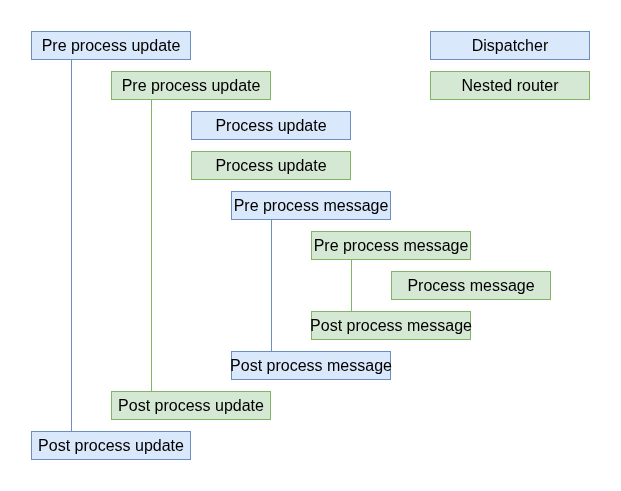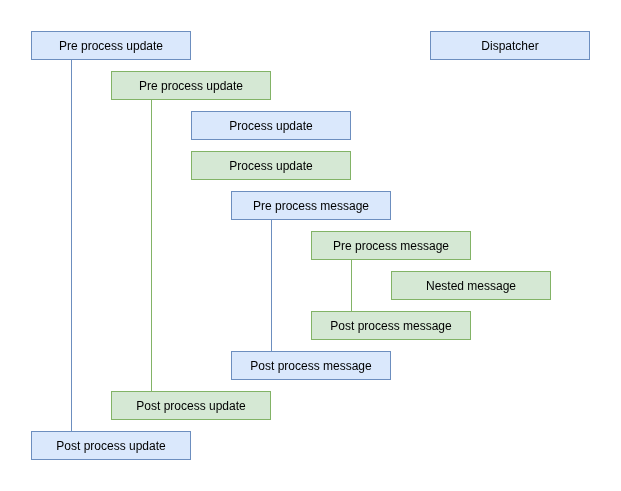--- a/index.html
+++ b/index.html
@@ -22,21 +22,21 @@
     height: 491px;
   }
   .node {
     position: absolute;
     box-sizing: border-box;
     width: 160px;
     height: 29px;
     display: flex;
     align-items: center;
     justify-content: center;
-    font-size: 12px;
+    font-size: 16px;
     line-height: 1;
     color: #000000;
     text-align: center;
     white-space: nowrap;
   }
   .node.blue {
     background: var(--blue-fill, #dae8fc);
     border: 1px solid var(--blue-stroke, #6c8ebf);
   }
   .node.green {
@@ -56,23 +56,24 @@
 <div class="canvas">
 
   <div class="connector blue" style="left: 71px; top: 60px; height: 371px;"></div>
   <div class="connector green" style="left: 151px; top: 100px; height: 291px;"></div>
   <div class="connector blue" style="left: 271px; top: 220px; height: 131px;"></div>
   <div class="connector green" style="left: 351px; top: 260px; height: 51px;"></div>
 
   <div class="node blue" style="left: 31px; top: 31px;">Pre process update</div>
   <div class="node blue" style="left: 430px; top: 31px; text-align: right;">Dispatcher</div>
   <div class="node green" style="left: 111px; top: 71px;">Pre process update</div>
+  <div class="node green" style="left: 430px; top: 71px;">Nested router</div>
   <div class="node blue" style="left: 191px; top: 111px;">Process update</div>
   <div class="node green" style="left: 191px; top: 151px;">Process update</div>
   <div class="node blue" style="left: 231px; top: 191px;">Pre process message</div>
   <div class="node green" style="left: 311px; top: 231px;">Pre process message</div>
-  <div class="node green" style="left: 391px; top: 271px;">Nested message</div>
+  <div class="node green" style="left: 391px; top: 271px;">Process message</div>
   <div class="node green" style="left: 311px; top: 311px;">Post process message</div>
   <div class="node blue" style="left: 231px; top: 351px;">Post process message</div>
   <div class="node green" style="left: 111px; top: 391px;">Post process update</div>
   <div class="node blue" style="left: 31px; top: 431px;">Post process update</div>
 
 </div>
 
 </body></html>

